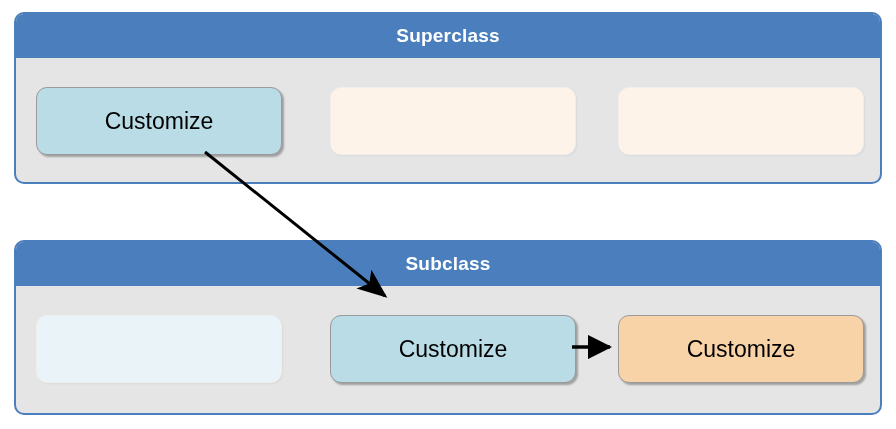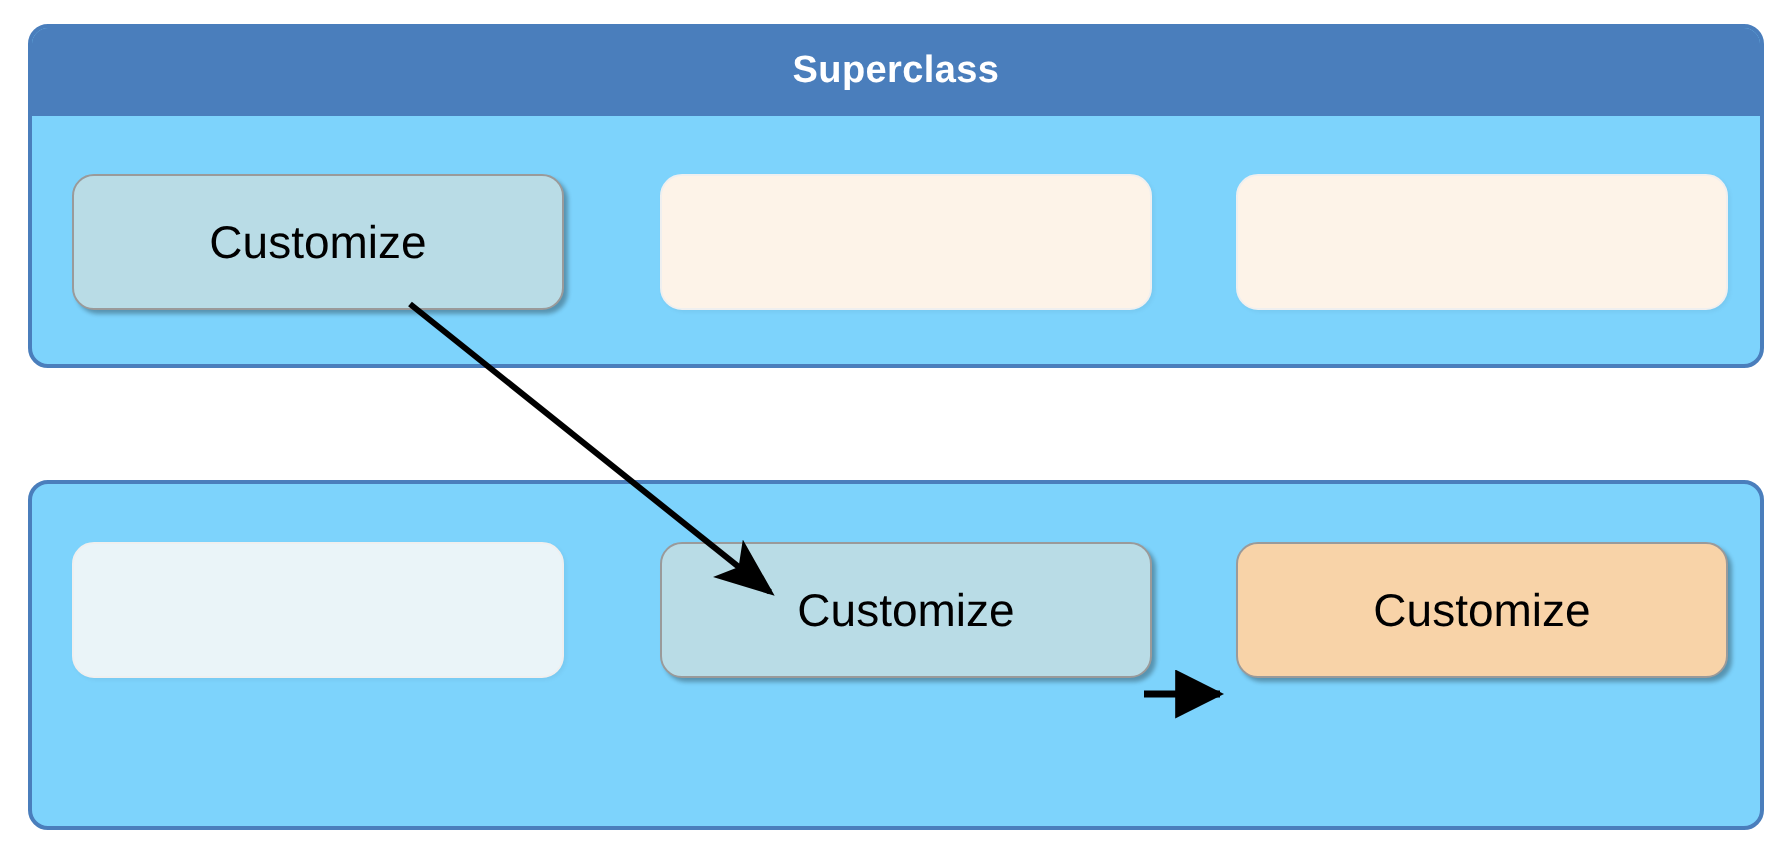--- a/index.html
+++ b/index.html
@@ -18,21 +18,21 @@
     width: 896px;
     height: 429px;
   }
 
   
   .class-panel {
     position: absolute;
     box-sizing: border-box;
     border: 2px solid #4a7ebc;
     border-radius: 10px;
-    background: #7dd3fc;
+    background: #e5e5e5;
     overflow: hidden;
   }
   .panel-header {
     height: 44px;
     background: #4a7ebc;
     color: #ffffff;
     font-weight: bold;
     font-size: 19px;
     line-height: 44px;
     text-align: center;
@@ -103,20 +103,21 @@
       </div>
 
       <div class="member-box faded col-3 row-y" style="background: rgb(253, 243, 232);">
         <span></span>
       </div>
 
     </div>
   </div>
 
   <div class="class-panel" id="panel-subclass">
+    <div class="panel-header">Subclass</div>
     <div class="panel-body">
 
       <div class="member-box faded col-1 row-y" style="background: rgb(234, 244, 248);">
         <span></span>
       </div>
 
       <div class="member-box active col-2 row-y" style="background: rgb(185, 220, 230);">
         <span>Customize</span>
       </div>
 

